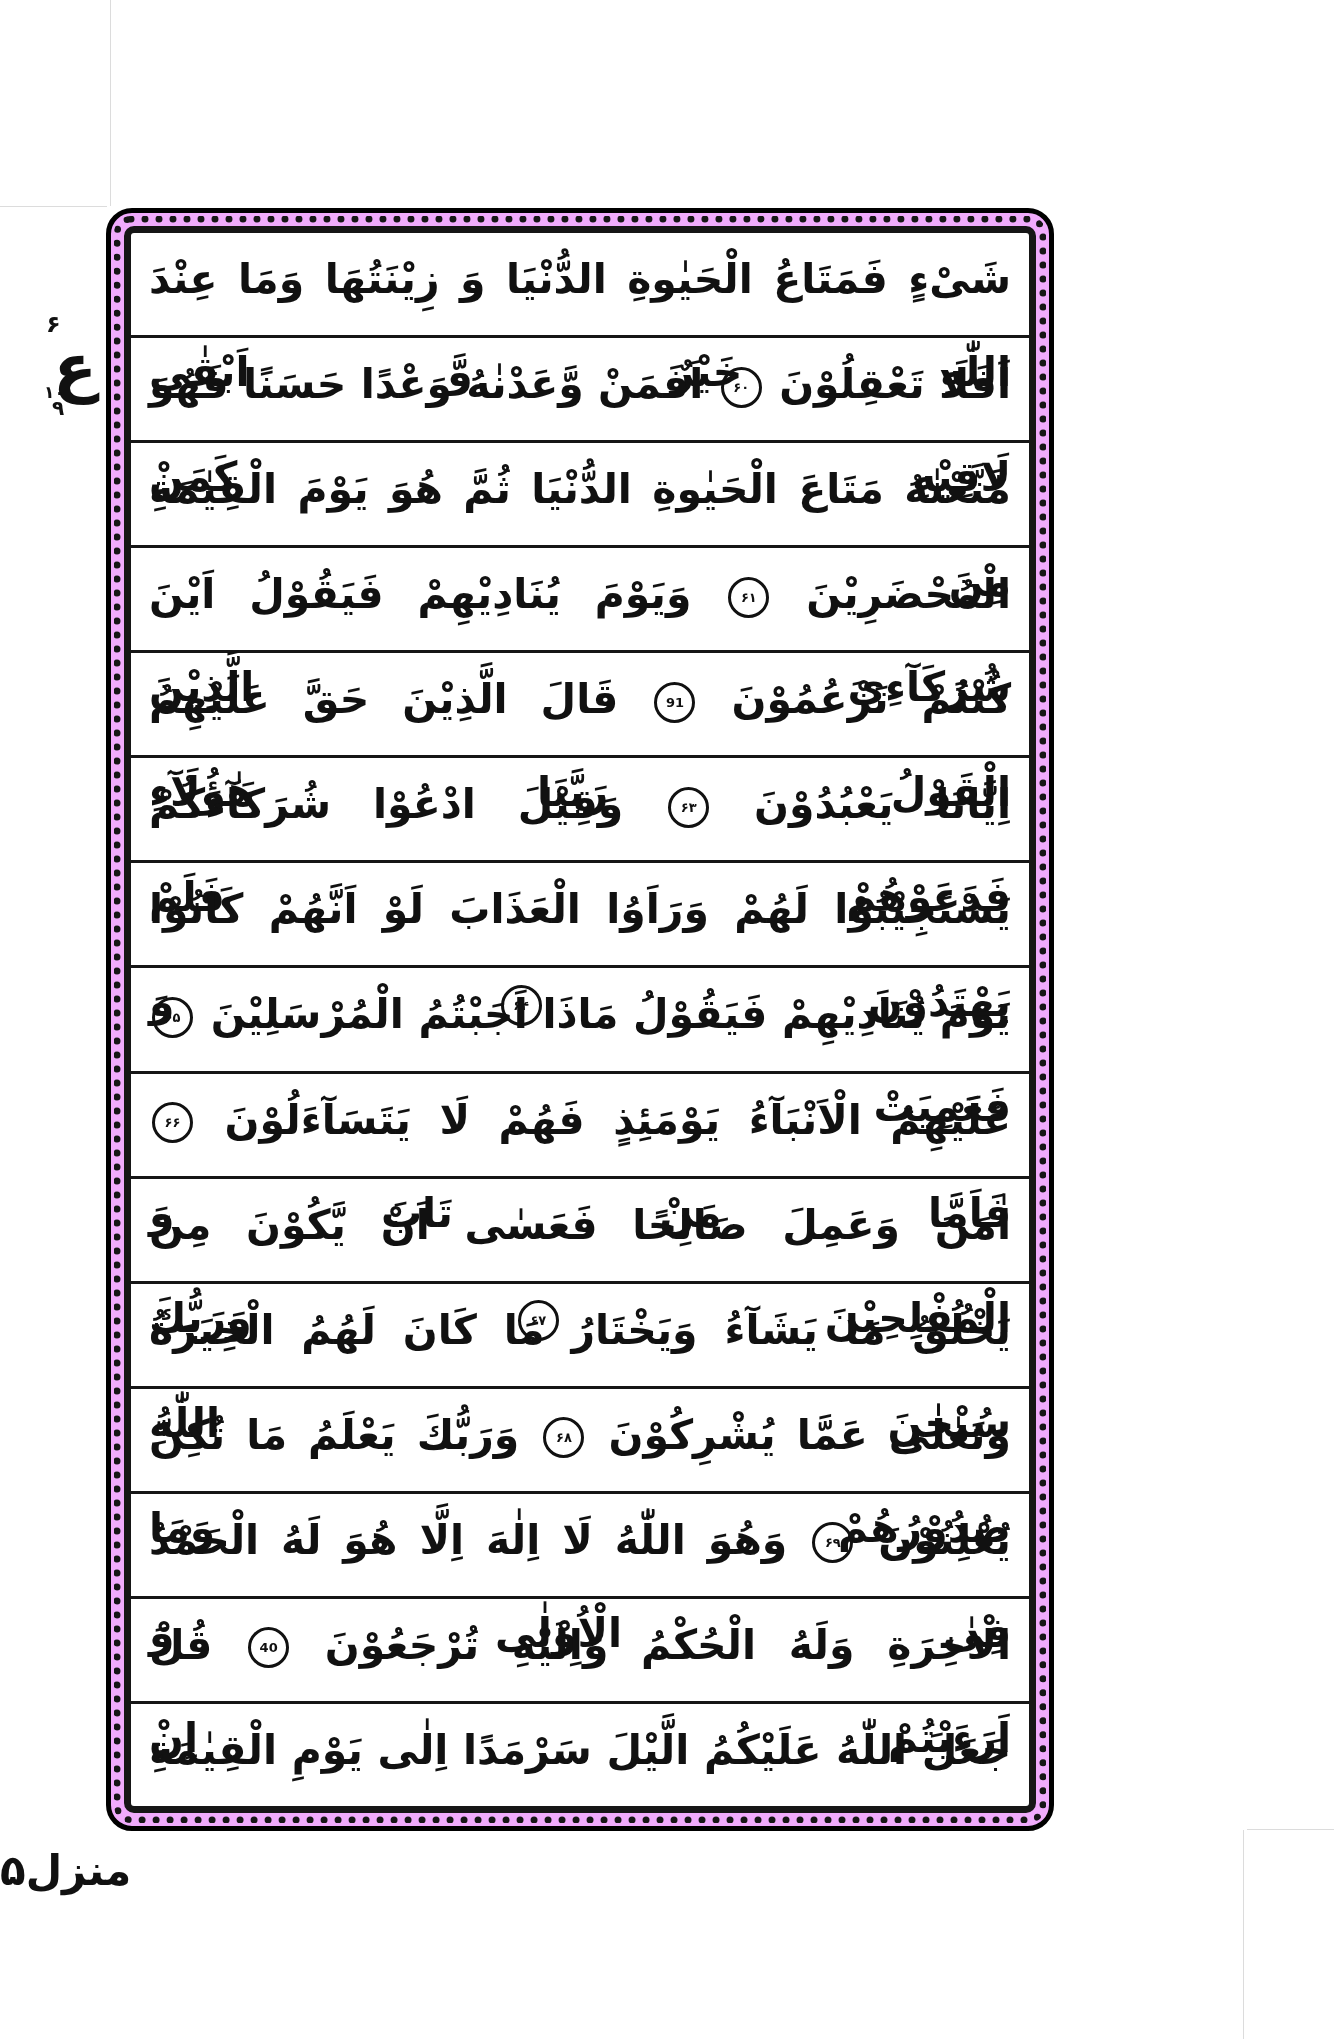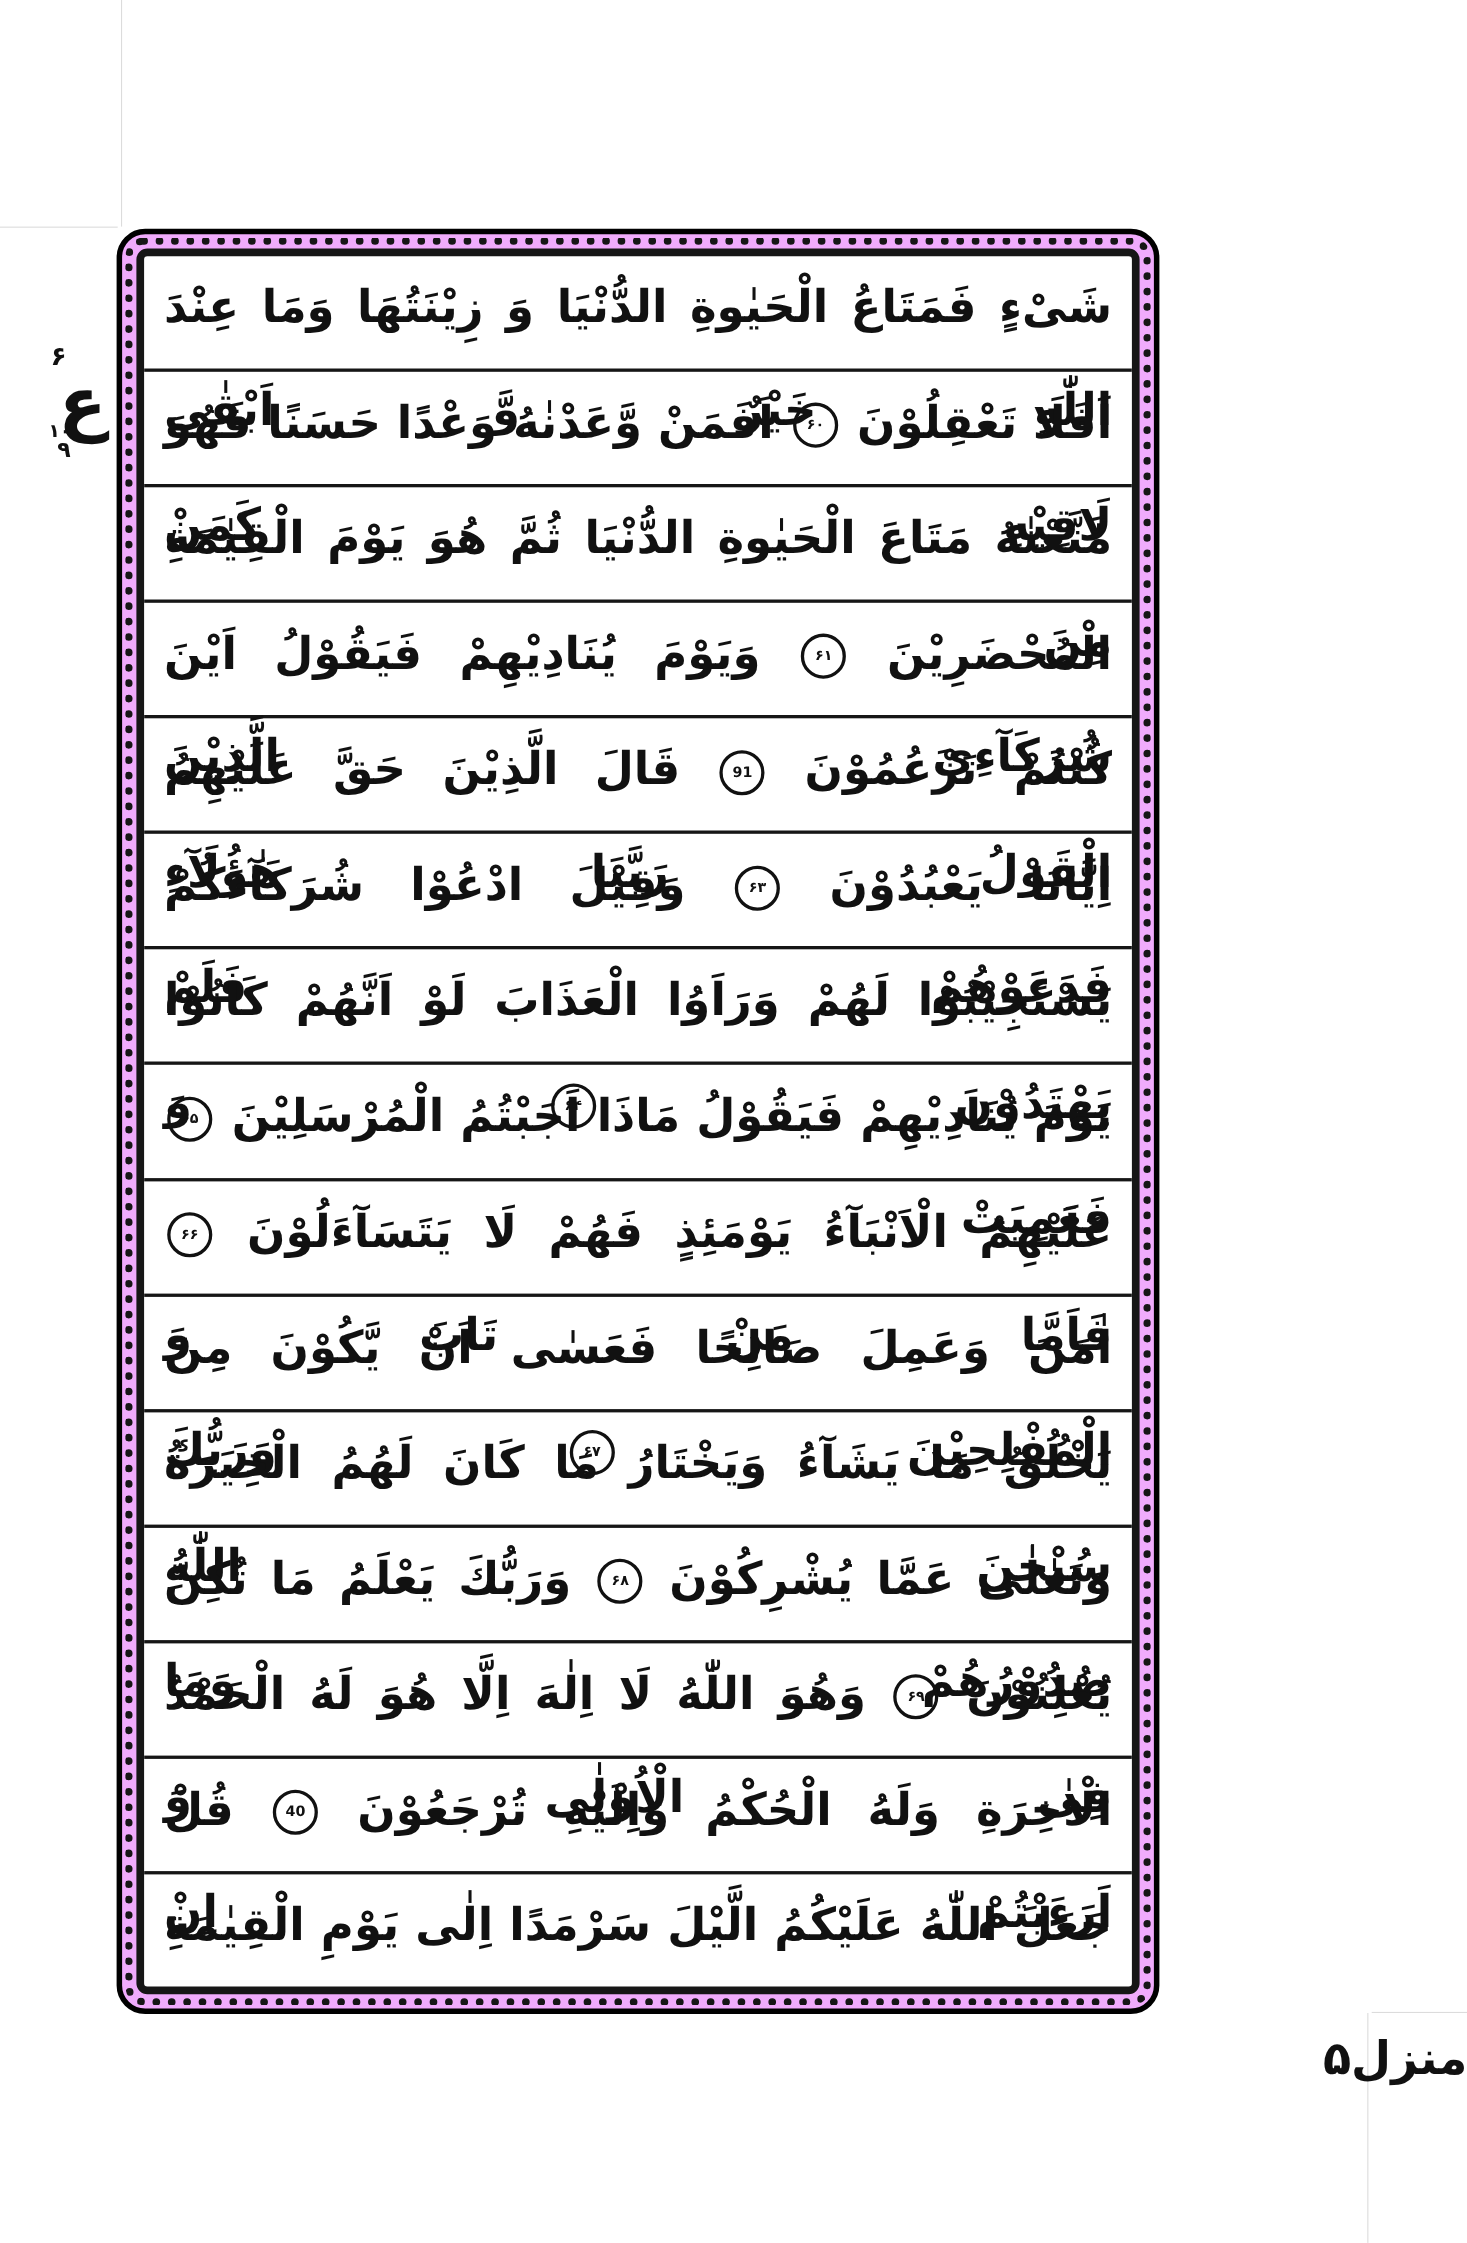--- a/index.html
+++ b/index.html
@@ -47,21 +47,21 @@
   }
   .qline:last-child{border-bottom:none;}
   .qtext{font-weight:bold;}
   .verse-badge{
     display:inline-block;width:41px;height:41px;line-height:36px;box-sizing:border-box;
     border:3px solid #111;border-radius:50%;text-align:center;-moz-text-align-last:center;text-align-last:center;
     font-size:13px;font-weight:bold;vertical-align:middle;margin:0 3px;
   }
 
   
-  .manzil{position:absolute;left:0;right:0;top:1846px;text-align:right;font-size:42px;font-weight:bold;direction:rtl;padding-left:44px;}
+  .manzil{position:absolute;left:0;right:0;top:1846px;text-align:left;font-size:42px;font-weight:bold;direction:rtl;}
 </style>
 </head>
 <body>
 
 <div class="page">
 
   <span class="scan tl-v"></span>
   <span class="scan tl-h"></span>
   <span class="scan br-v"></span>
   <span class="scan br-h"></span>

